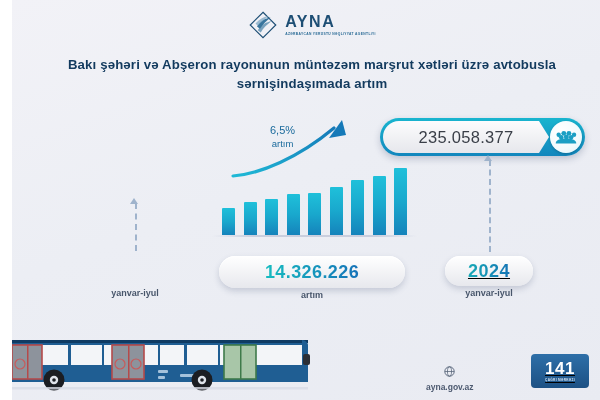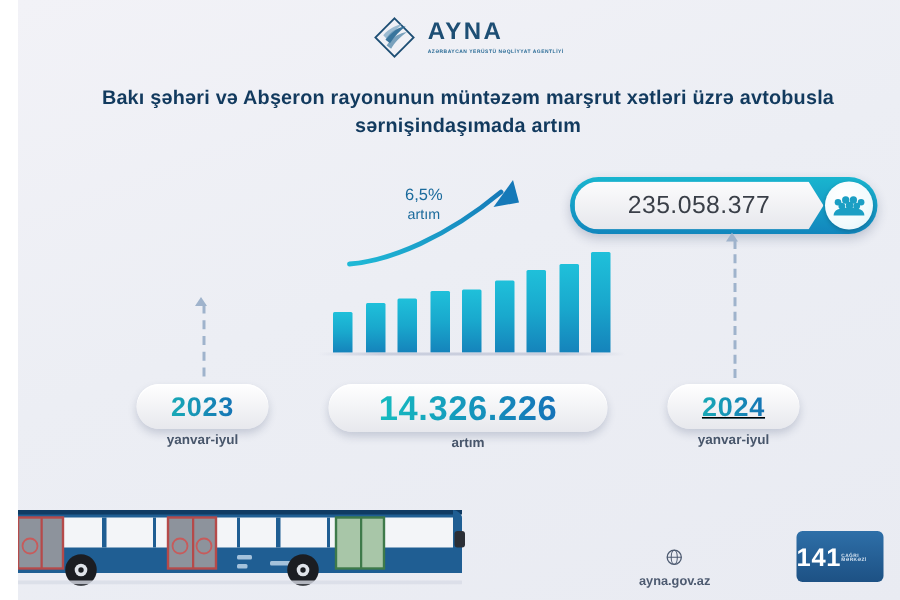--- a/index.html
+++ b/index.html
@@ -133,21 +133,21 @@
   }
   .sub-lbl {
     position: absolute; top: 288px; width: 120px; text-align: center;
     font-size: 9px; color: #48566b; font-weight: 600;
   }
   .sub-l { left: 63px; }
   .sub-r { left: 417px; }
 
   .mid-pill { left: 207px; top: 256px; width: 186px; height: 32px; }
   .mid-txt {
-    font-size: 23px; font-weight: 700; letter-spacing: .4px;
+    font-size: 18px; font-weight: 700; letter-spacing: .4px;
     background: linear-gradient(90deg, #16bcc0 0%, #1572b8 100%);
     -webkit-background-clip: text; background-clip: text; color: transparent;
   }
   .mid-sub {
     position: absolute; left: 207px; top: 290px; width: 186px;
     text-align: center; font-size: 9px; color: #48566b; font-weight: 600;
   }
 
   
   .bus { position: absolute; left: -6px; bottom: 6px; }
@@ -158,21 +158,21 @@
     display: flex; align-items: center; gap: 5px;
     font-size: 8.5px; color: #4d5a70; font-weight: 600; flex-direction: column;
   }
   .cc {
     position: absolute; left: 519px; top: 354px;
     width: 58px; height: 34px;
     background: linear-gradient(180deg, #2e6fa8 0%, #1d5184 100%);
     border-radius: 4px;
     display: flex; align-items: center; justify-content: center;
   }
-  .cc-txt { display: flex; flex-direction: row; align-items: center; line-height: 1; }
+  .cc-txt { display: flex; flex-direction: column; align-items: center; line-height: 1; text-decoration: underline; }
   .cc-num { font-size: 17px; font-weight: 700; color: #ffffff; letter-spacing: .5px; }
   .cc-sub { font-size: 3.2px; font-weight: 700; color: #d6e4f2; letter-spacing: .3px; margin-top: 2px; }
 </style>
 </head>
 <body>
 
 <div id="canvas">
 
   <div class="logo-wrap">
     <svg class="logo-mark" viewBox="0 0 40 40">
@@ -241,23 +241,20 @@
         </g>
       </svg>
     </div>
   </div>
 
   <div class="dash dash-l"></div>
   <div class="dash-tip tip-l"></div>
   <div class="dash dash-r"></div>
   <div class="dash-tip tip-r"></div>
 
-  <div class="ypill year-pill year-l">
-    <span class="year-txt">2023</span>
-  </div>
   <div class="sub-lbl sub-l">yanvar-iyul</div>
 
   <div class="ypill mid-pill">
     <span class="mid-txt">14.326.226</span>
   </div>
   <div class="mid-sub">artım</div>
 
   <div class="ypill year-pill year-r">
     <span class="year-txt">2024</span>
   </div>

